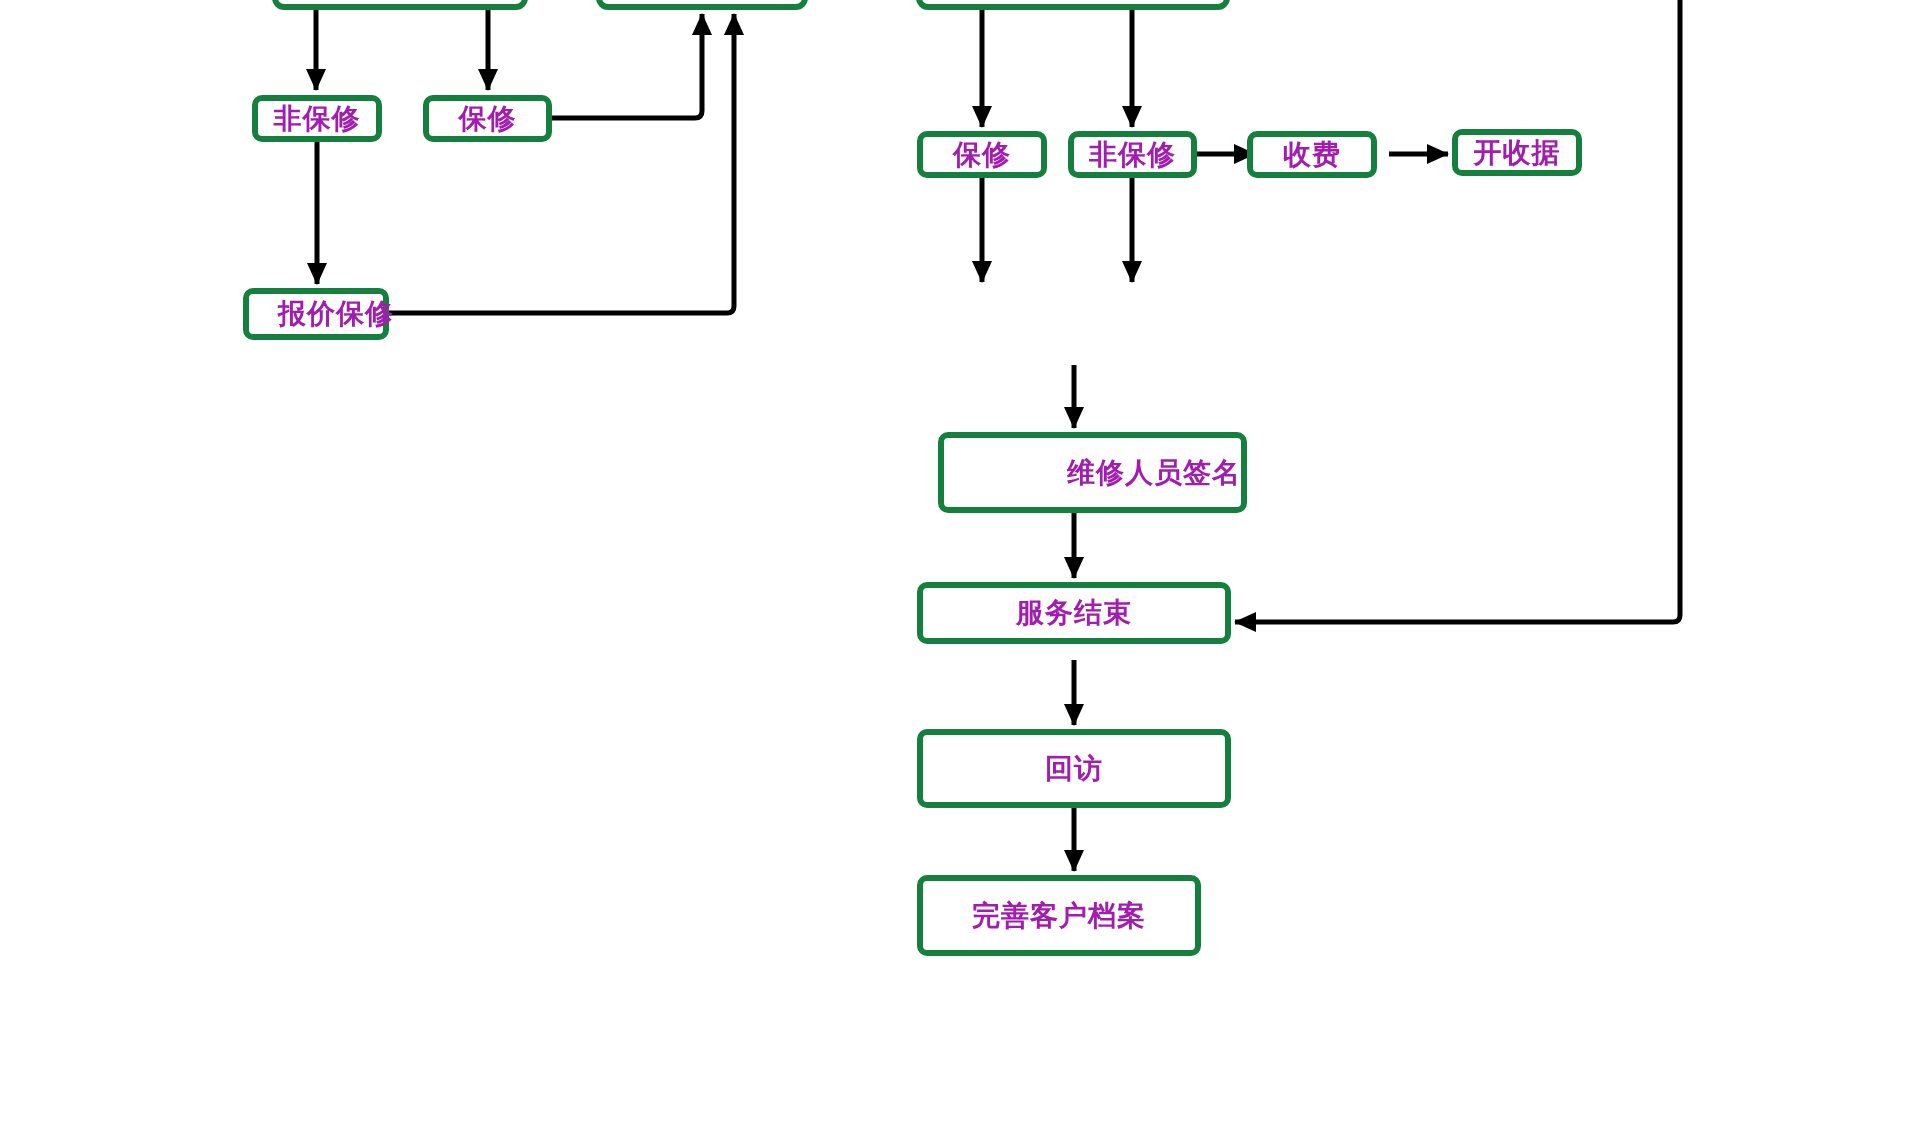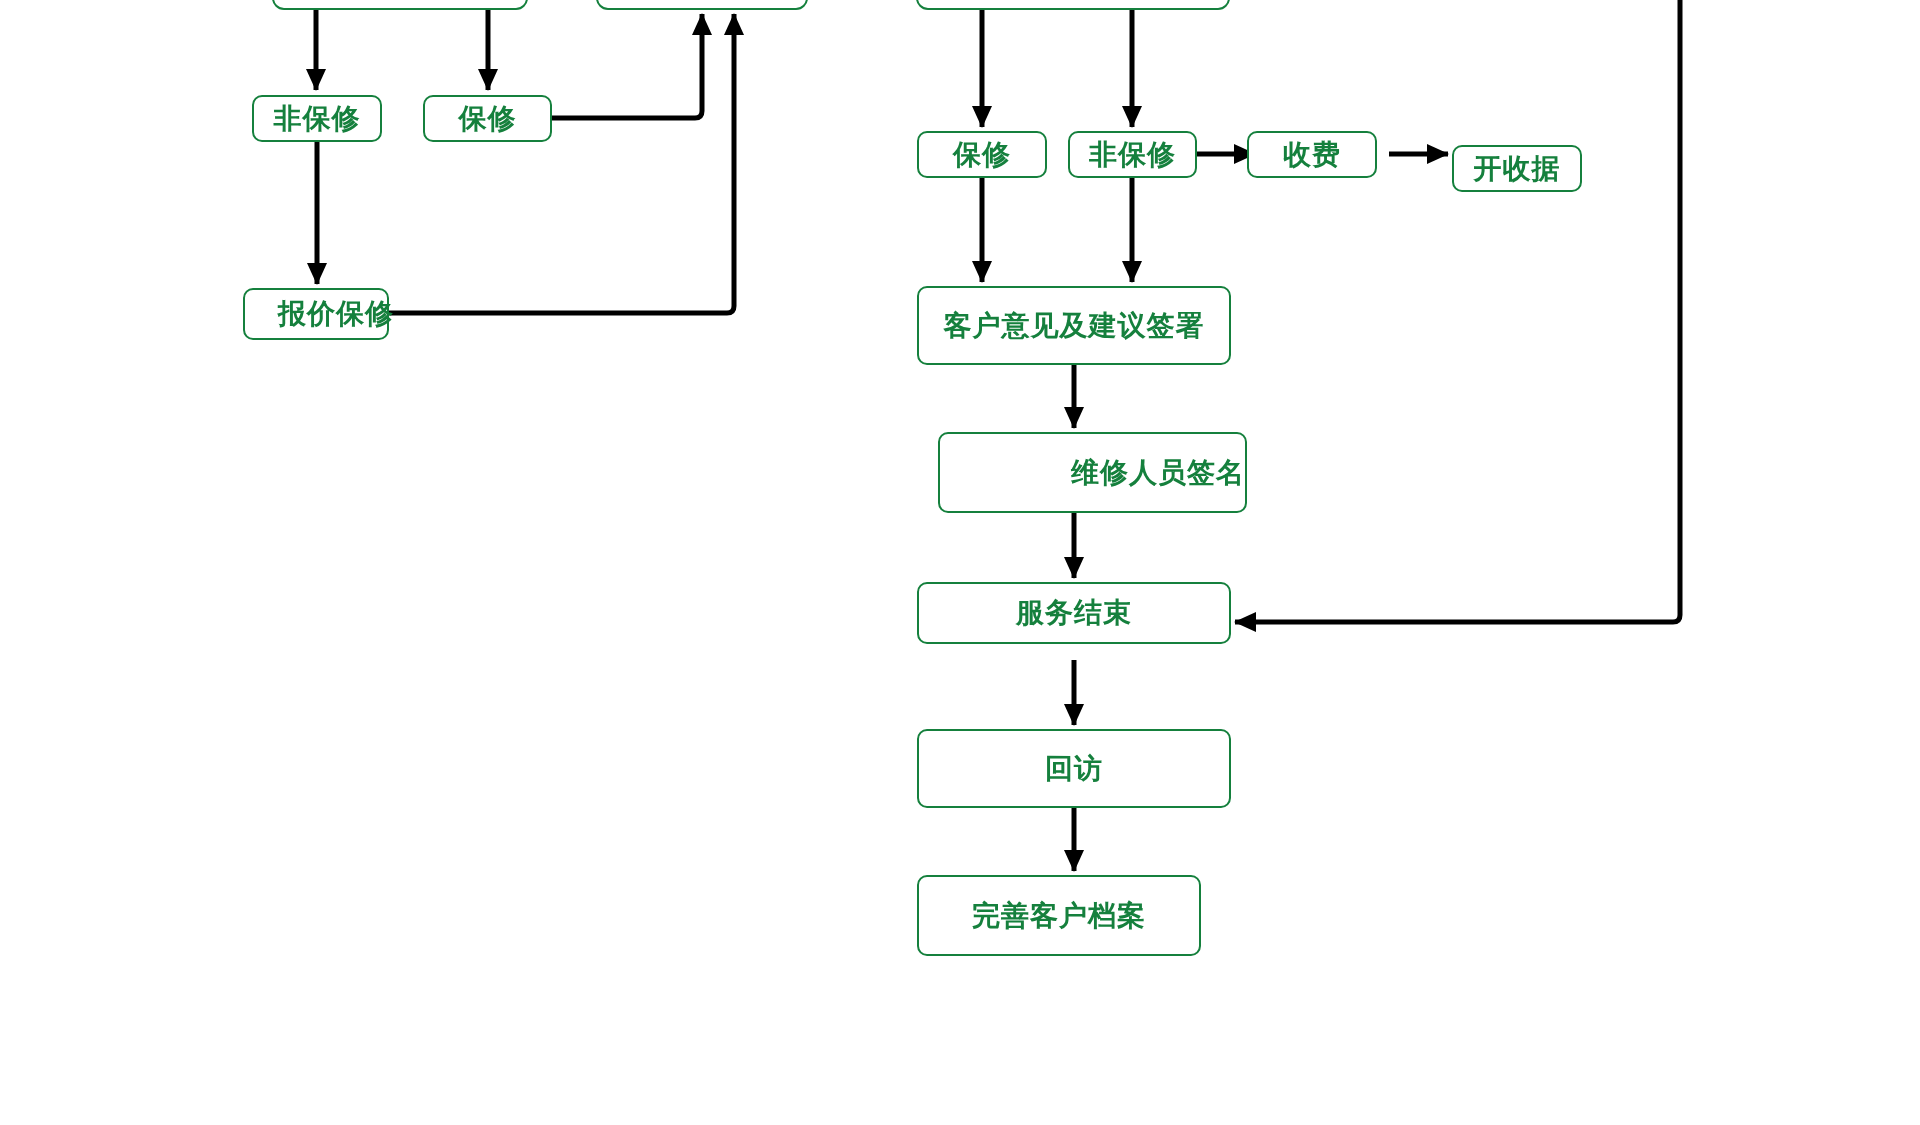--- a/index.html
+++ b/index.html
@@ -23,29 +23,29 @@
     height: 1125px;
   }
   .connectors path {
     stroke: #000000;
     stroke-width: 5;
     fill: none;
   }
   .node {
     position: absolute;
     box-sizing: border-box;
-    border: 2px solid #15803d;
+    border: 6px solid #15803d;
     border-radius: 10px;
     background: #ffffff;
     display: flex;
     align-items: center;
     justify-content: center;
     font-size: 28px;
     font-weight: 700;
-    color: #15803d;
+    color: #a21caf;
     white-space: nowrap;
     letter-spacing: 1px;
   }
   .node.cut {
     border-radius: 12px;
   }
 </style>
 </head>
 <body>
 
@@ -91,27 +91,24 @@
 
   <div class="node" style="left:917px; top:131px; width:130px; height:47px;">
     <span>保修</span>
   </div>
   <div class="node" style="left:1068px; top:131px; width:129px; height:47px;">
     <span>非保修</span>
   </div>
   <div class="node" style="left:1247px; top:131px; width:130px; height:47px;">
     <span>收费</span>
   </div>
-  <div class="node" style="left:1452px; top:145px; width:130px; height:47px;">
+  <div class="node" style="left:1452px; top:129px; width:130px; height:47px;">
     <span>开收据</span>
   </div>
 
-  <div class="node" style="left:917px; top:286px; width:314px; height:79px;">
-    <span>客户意见及建议签署</span>
-  </div>
   <div class="node" style="left:938px; top:432px; width:309px; height:81px;justify-content:flex-end;">
     <span>维修人员签名</span>
   </div>
   <div class="node" style="left:917px; top:582px; width:314px; height:62px;">
     <span>服务结束</span>
   </div>
   <div class="node" style="left:917px; top:729px; width:314px; height:79px;align-items:center;">
     <span>回访</span>
   </div>
   <div class="node" style="left:917px; top:875px; width:284px; height:81px;">

